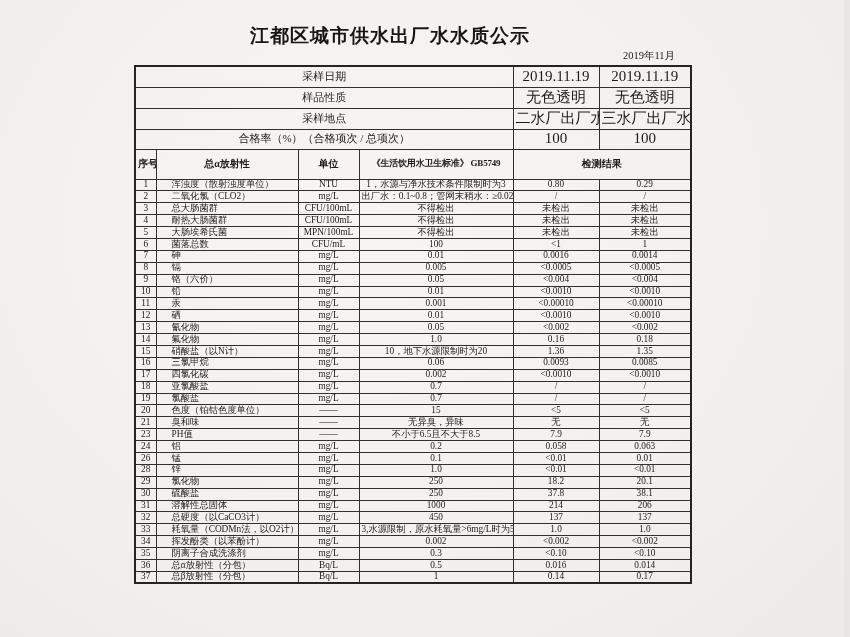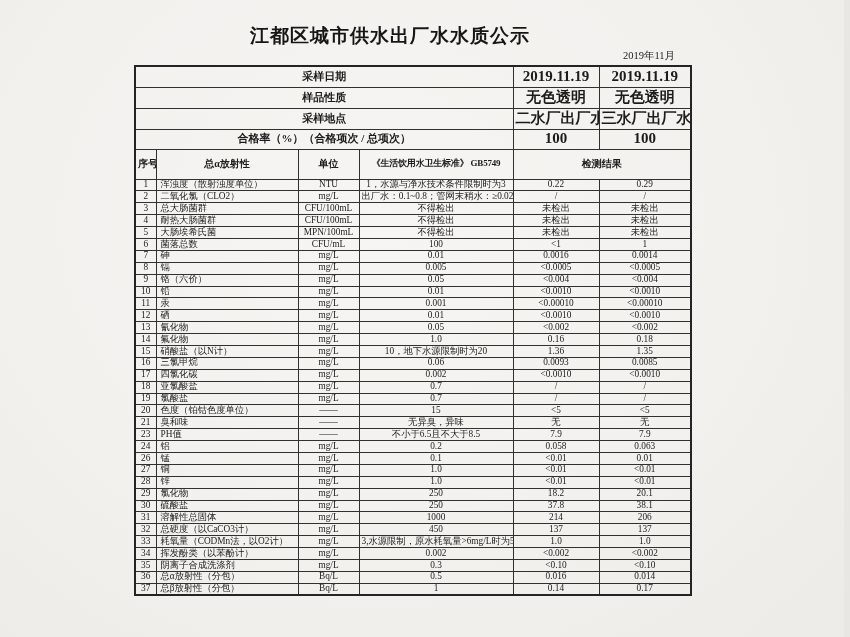--- a/index.html
+++ b/index.html
@@ -52,29 +52,29 @@
     padding: 0 2px;
     text-align: center;
     vertical-align: middle;
     font-size: 9.5px;
     line-height: 1.05;
     white-space: nowrap;
     overflow: hidden;
     color: #1c1c1c;
   }
   tr.meta { height: 21px; }
-  tr.meta td { font-weight: bold; font-size: 11px; }
+  tr.meta td { font-weight: normal; font-size: 11px; }
   tr.meta td.meta-val { font-size: 15px; }
   tr.meta-last { height: 20px; }
   tr.cols { height: 30px; }
   tr.cols td { font-weight: bold; font-size: 10px; }
   tr.cols td.std-head { font-size: 9px; letter-spacing: -0.2px; }
   tbody.rows tr { height: 11.9px; }
   tbody.rows td { font-size: 9.3px; }
-  tbody.rows td.cell-item { text-align: left; padding-left: 4px; }
+  tbody.rows td.cell-item { text-align: left; padding-left: 15px; }
 </style>
 </head>
 <body>
 
 <div class="sheet">
 
   <div class="doc-title">江都区城市供水出厂水水质公示</div>
   <div class="doc-subtitle">2019年11月</div>
 
   <table class="doc">
@@ -114,21 +114,21 @@
         <td class="std-head">《生活饮用水卫生标准》 GB5749</td>
         <td colspan="2">检测结果</td>
       </tr>
     </tbody>
     <tbody class="rows">
       <tr>
           <td>1</td>
           <td class="cell-item">浑浊度（散射浊度单位）</td>
           <td>NTU</td>
           <td>1，水源与净水技术条件限制时为3</td>
-          <td>0.22</td>
+          <td>0.80</td>
           <td>0.29</td>
         </tr>
         <tr>
           <td>2</td>
           <td class="cell-item">二氧化氯（CLO2）</td>
           <td>mg/L</td>
           <td>出厂水：0.1~0.8；管网末稍水：≥0.02</td>
           <td>/</td>
           <td>/</td>
         </tr>
@@ -302,28 +302,20 @@
         </tr>
         <tr>
           <td>26</td>
           <td class="cell-item">锰</td>
           <td>mg/L</td>
           <td>0.1</td>
           <td>&lt;0.01</td>
           <td>0.01</td>
         </tr>
         <tr>
-          <td>27</td>
-          <td class="cell-item">铜</td>
-          <td>mg/L</td>
-          <td>1.0</td>
-          <td>&lt;0.01</td>
-          <td>&lt;0.01</td>
-        </tr>
-        <tr>
           <td>28</td>
           <td class="cell-item">锌</td>
           <td>mg/L</td>
           <td>1.0</td>
           <td>&lt;0.01</td>
           <td>&lt;0.01</td>
         </tr>
         <tr>
           <td>29</td>
           <td class="cell-item">氯化物</td>

